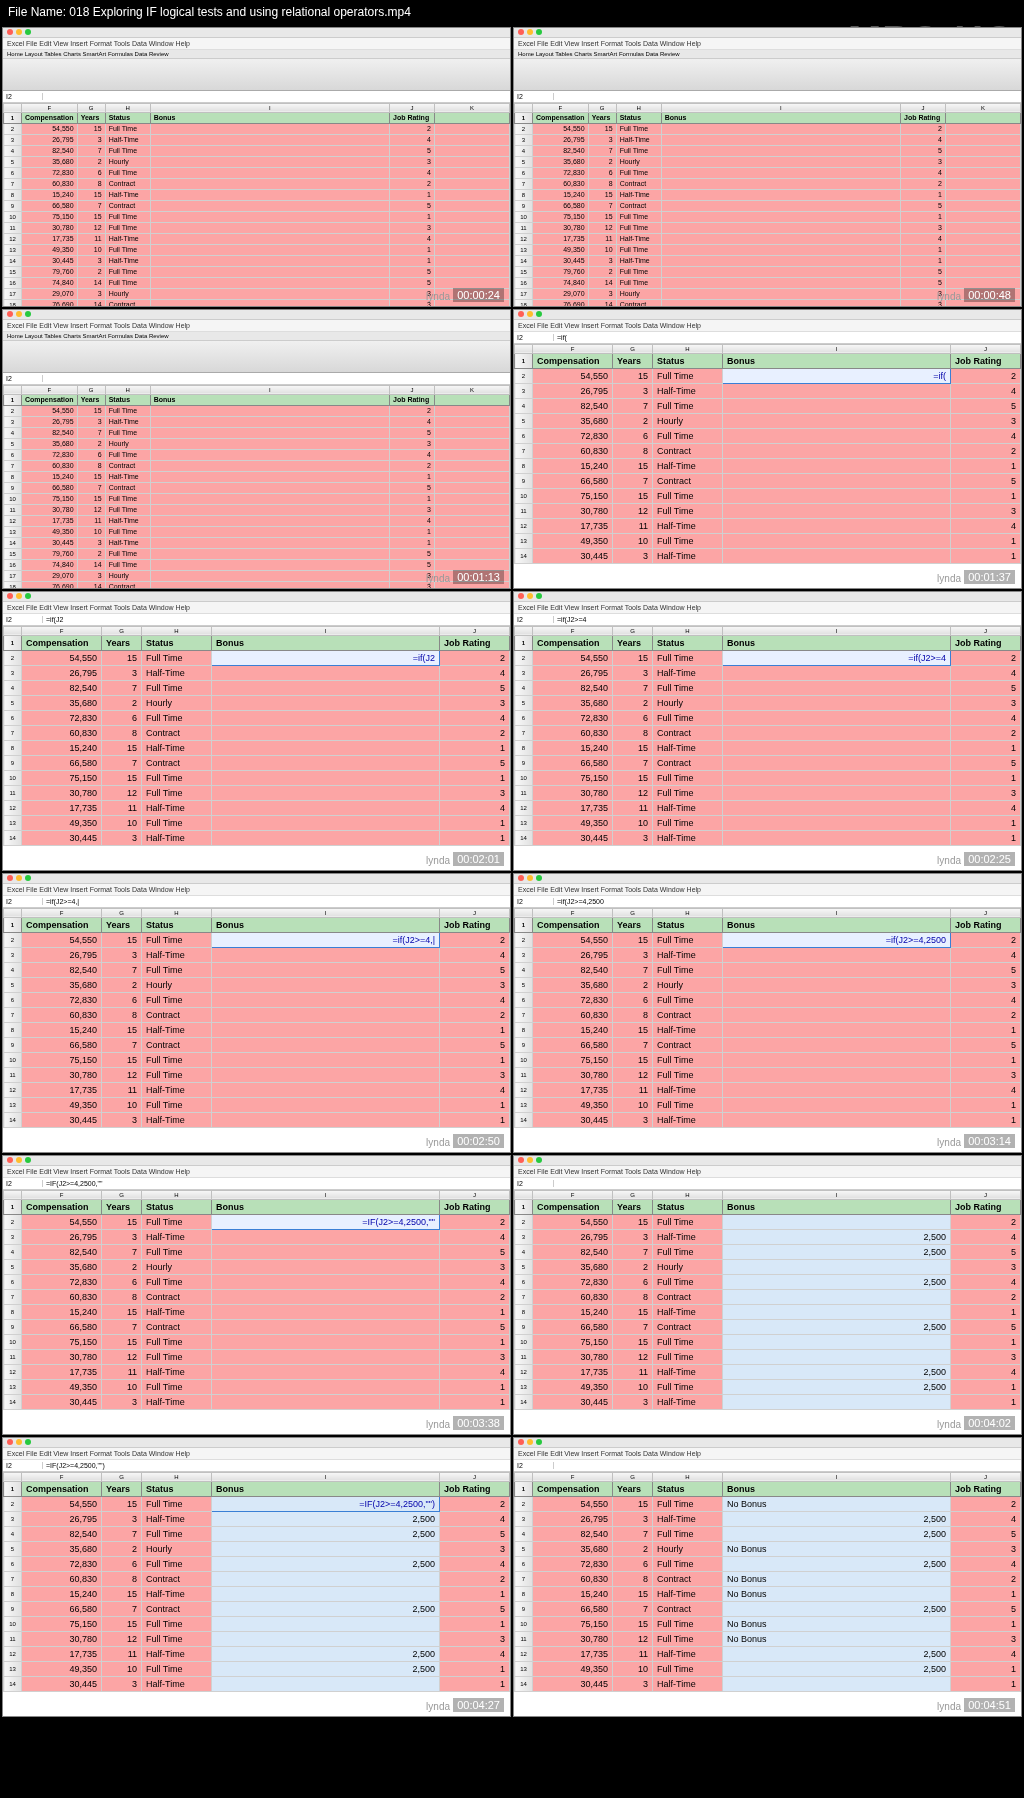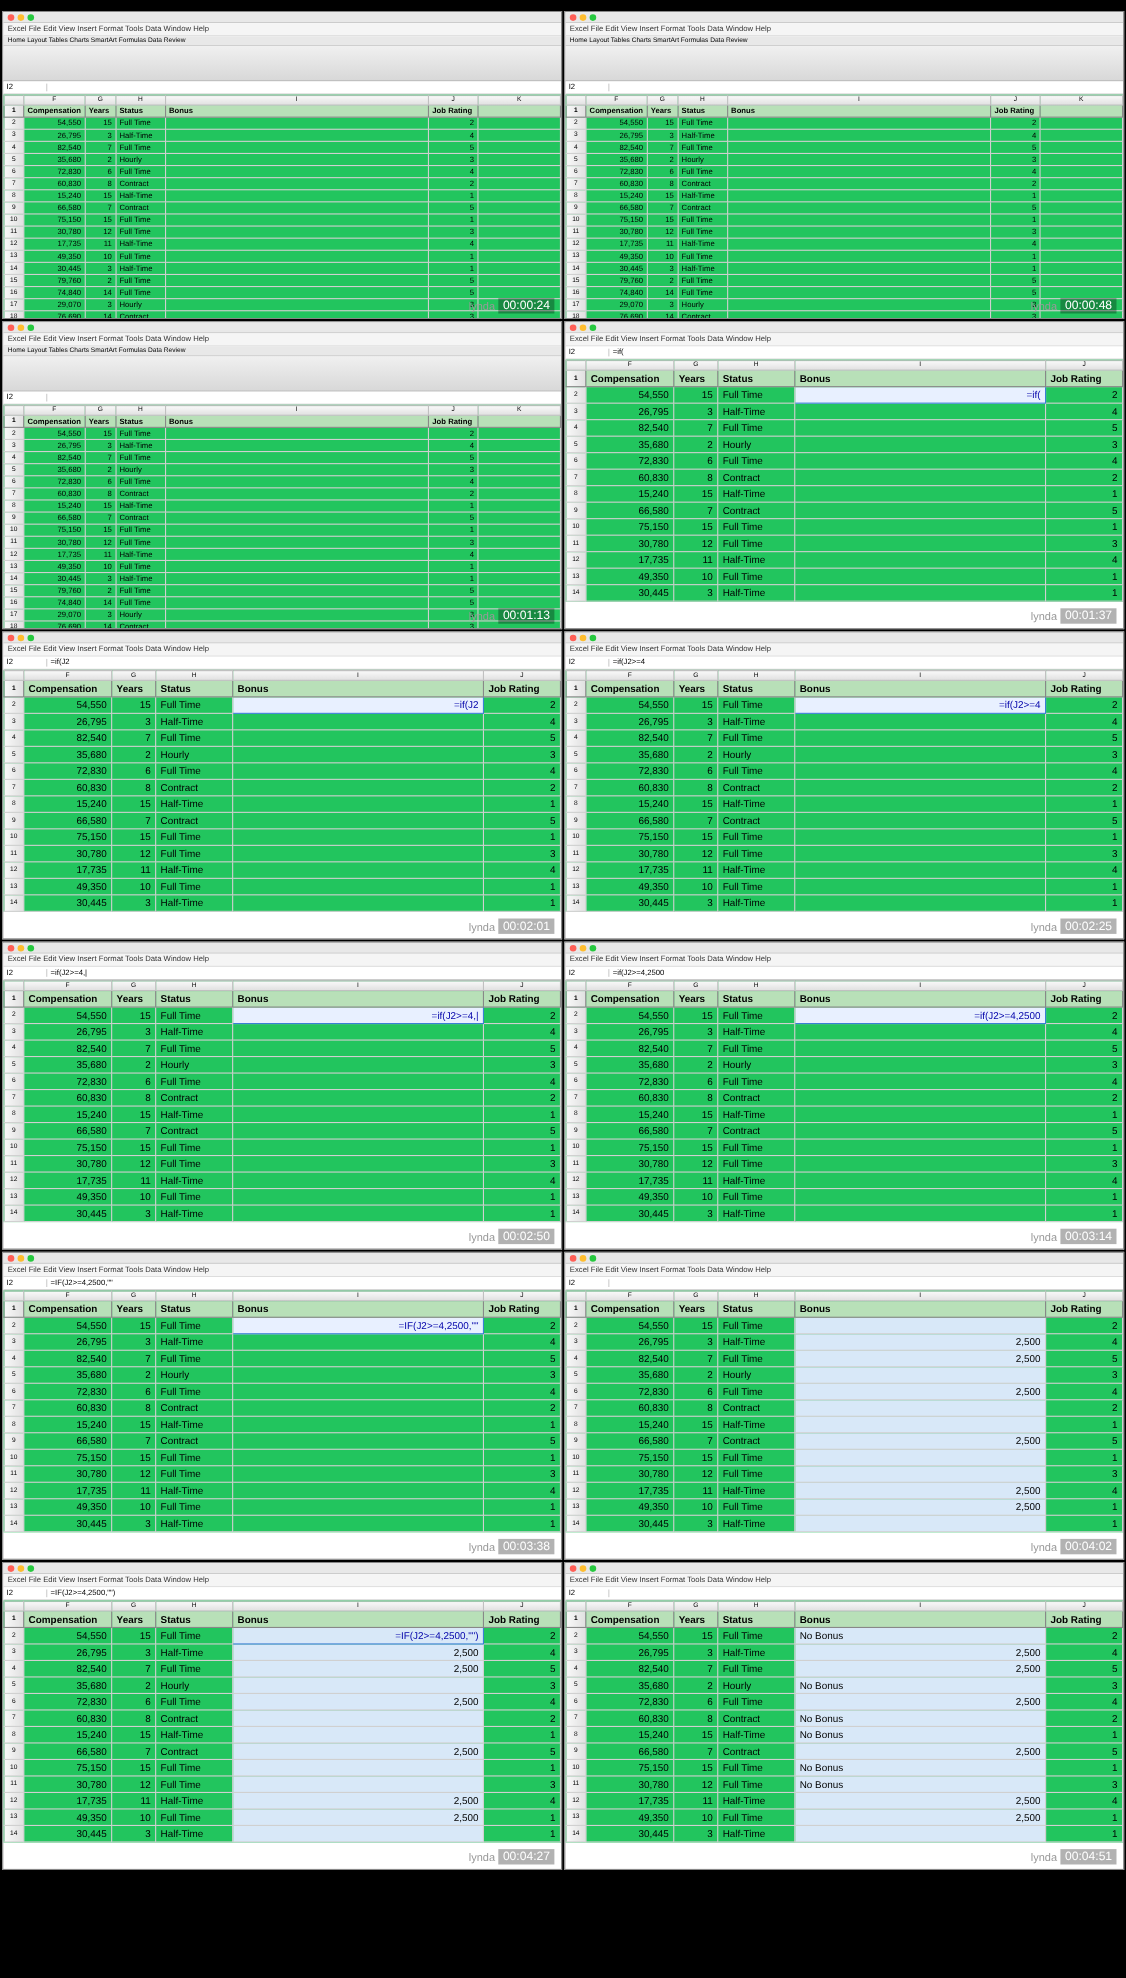--- a/index.html
+++ b/index.html
@@ -12,38 +12,39 @@
   .mac-top{background:#e8e8e8;height:10px;display:flex;align-items:center;padding:0 4px;gap:3px;border-bottom:1px solid #ccc}
   .mac-top .dot{width:6px;height:6px;border-radius:50%;background:#ff5f56}
   .mac-top .dot:nth-child(2){background:#ffbd2e}
   .mac-top .dot:nth-child(3){background:#27c93f}
   .mac-menu{background:#f5f5f5;font-size:7px;padding:2px 4px;color:#333;border-bottom:1px solid #ddd}
   .ribbon{background:linear-gradient(#f0f0f0,#d8d8d8);height:32px;border-bottom:1px solid #aaa;font-size:6px;padding:2px}
   .ribbon-tabs{font-size:6px;padding:1px 4px;background:#e8e8e8;border-bottom:1px solid #ccc}
   .formula-bar{display:flex;height:12px;background:#fff;border-bottom:1px solid #ccc;font-size:7px;align-items:center}
   .formula-bar .cell-ref{width:40px;border-right:1px solid #ccc;padding:0 3px}
   .formula-bar .formula{flex:1;padding:0 3px}
-  .sheet{background:#22c55e;overflow:hidden}
+  .sheet{background:#fca5a5;overflow:hidden}
   .sheet table{border-collapse:collapse;width:100%;font-size:7px}
   .sheet th{background:linear-gradient(#f8f8f8,#e0e0e0);border:1px solid #c0c0c0;font-weight:normal;text-align:center;padding:1px 2px;font-size:6px}
   .sheet td{border:1px solid #d0d0d0;padding:1px 3px;height:11px}
   .sheet .rowhdr{background:linear-gradient(90deg,#f8f8f8,#e0e0e0);text-align:center;width:18px;font-size:6px}
   .hdr-row td{background:#b8e0b8;font-weight:bold;border:1px solid #888}
   .sel{background:#e8f0ff;border:1px solid #3a7fd5!important}
   .num{text-align:right}
   .timestamp{position:absolute;bottom:4px;right:6px;color:#fff;background:rgba(0,0,0,.3);padding:1px 4px;font-size:11px;font-family:Liberation Sans, sans-serif}
   .lynda{position:absolute;bottom:4px;right:60px;color:#999;font-size:10px;}
   .frame-zoom .sheet table{font-size:9px}
   .frame-zoom .sheet td{height:14px;padding:2px 4px}
   .bonus-fill{background:#d8e8f8}
 </style>
 </head>
 <body>
 
 <div class="info">
+  <div><span>File Name:</span> <span>018 Exploring IF logical tests and using relational operators.mp4</span></div>
 </div>
 <div class="watermark">MPC-HC</div>
 
 <div class="grid" id="grid">
     <div class="frame">
       <div class="mac-top">
         <div class="dot"></div>
         <div class="dot"></div>
         <div class="dot"></div>
       </div>

